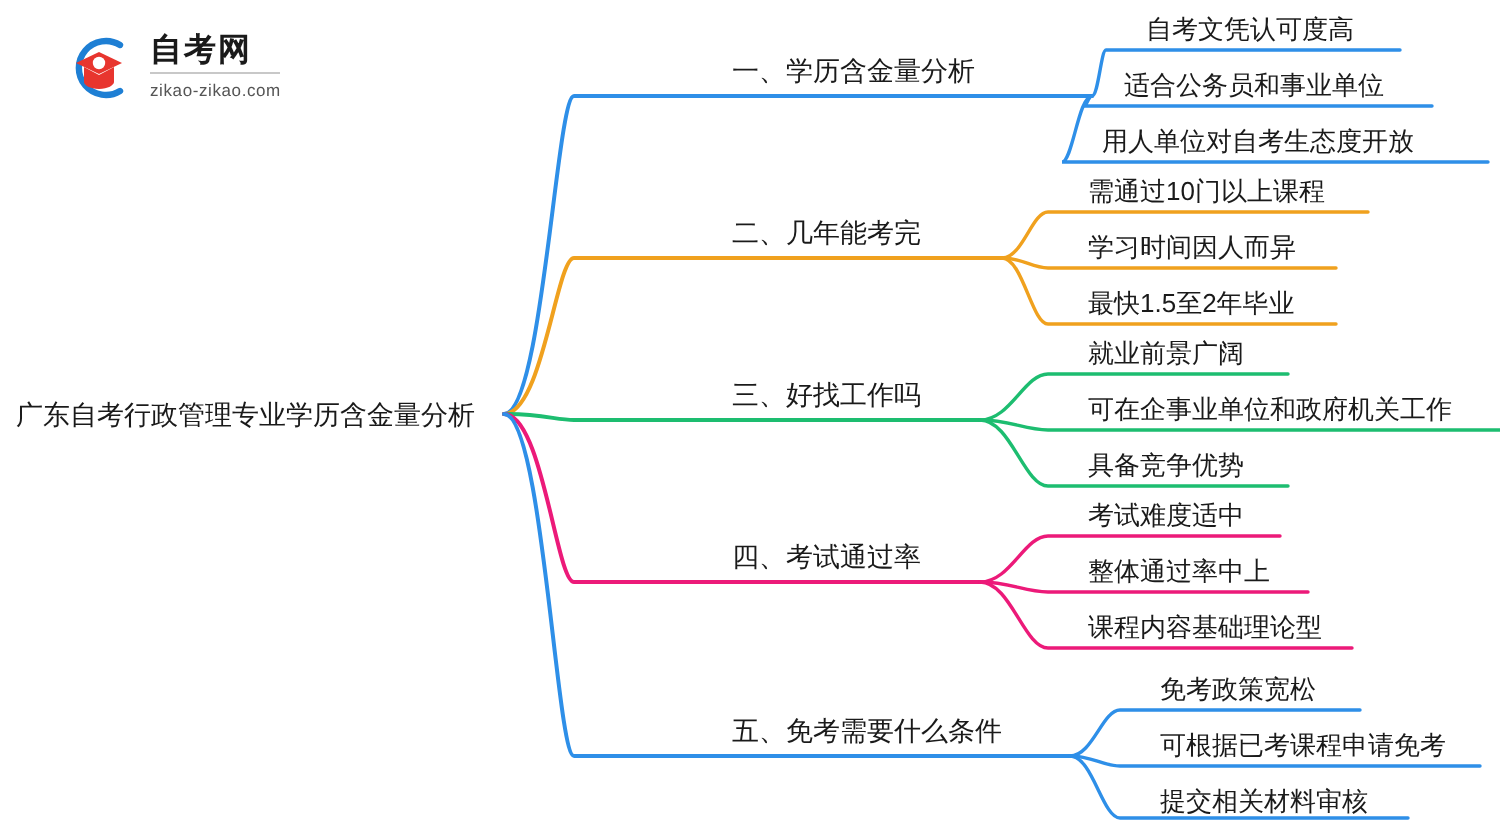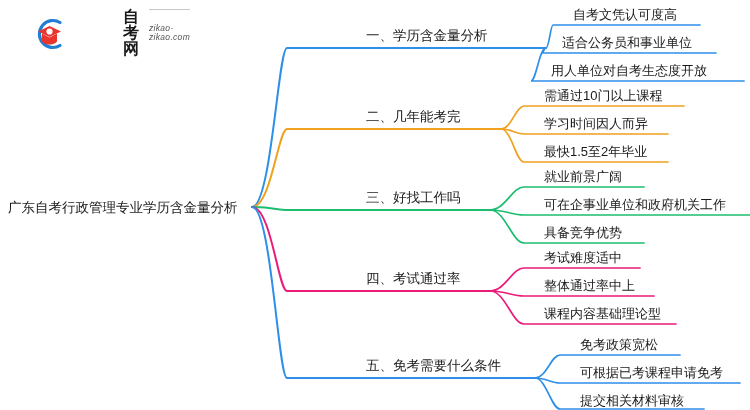--- a/index.html
+++ b/index.html
@@ -32,39 +32,37 @@
     gap: 7px;
   }
   #logo-mark {
     width: 38px;
     height: 38px;
     flex: 0 0 38px;
     position: relative;
   }
   #logo-text {
     display: flex;
-    flex-direction: row;
+    flex-direction: column;
     justify-content: center;
     line-height: 1;
-    margin-left: 48px;
   }
   #logo-title {
     font-size: 16px;
     font-weight: bold;
     color: #1a1a1a;
     letter-spacing: 1px;
     padding-bottom: 2px;
   }
   #logo-sub {
     font-size: 8.5px;
     color: #555555;
     letter-spacing: 0.3px;
     border-top: 1px solid #c8c8c8;
-    padding-top: 14px;
-    font-style: italic;
+    padding-top: 4px;
   }
   
   #mindmap {
     position: absolute;
     left: 0;
     top: 0;
     width: 750px;
     height: 410px;
   }
   .branch-line, .leaf-line, .conn {

